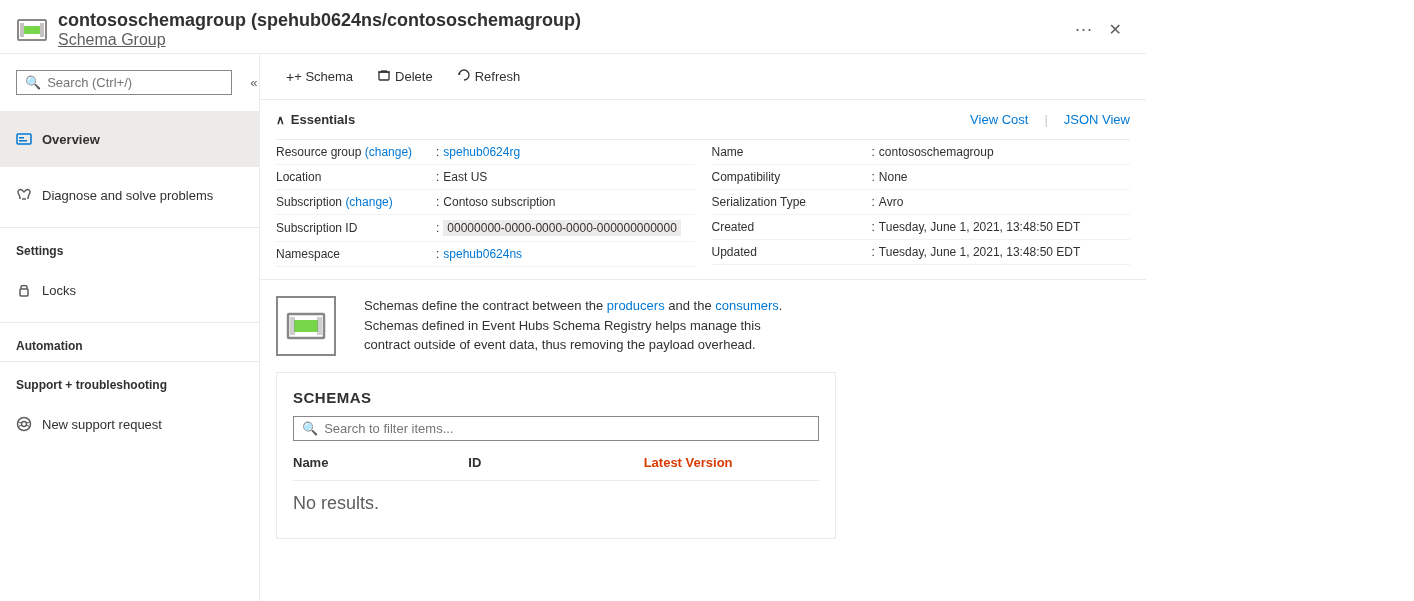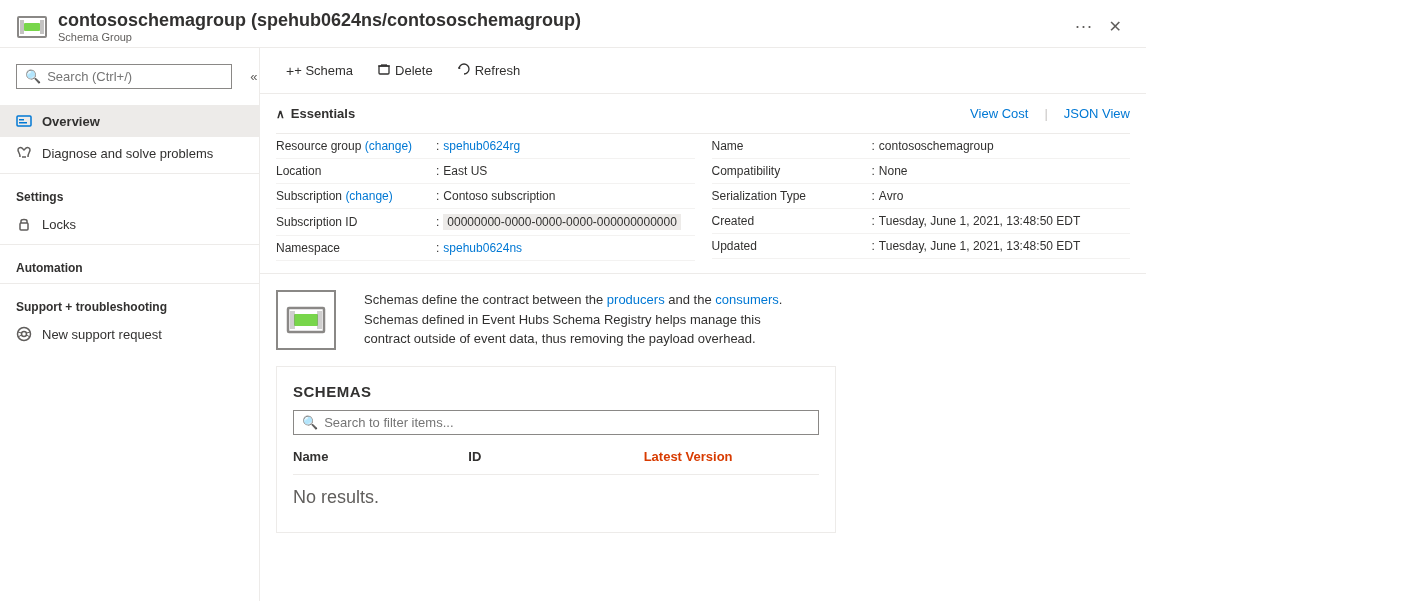--- a/index.html
+++ b/index.html
@@ -5,35 +5,35 @@
     * { box-sizing: border-box; margin: 0; padding: 0; }
     body { font-family: 'Segoe UI', Arial, sans-serif; font-size: 13px; color: #323130; background: #fff; overflow: hidden; }
 
     .app-container { display: flex; flex-direction: column; width: 1146px; height: 601px; }
 
     
     .header { display: flex; align-items: center; padding: 10px 16px 4px 16px; border-bottom: 1px solid #edebe9; }
     .header-icon { width: 32px; height: 32px; margin-right: 10px; flex-shrink: 0; }
     .header-title-group { flex: 1; }
     .header-title { font-size: 18px; font-weight: 600; color: #323130; }
-    .header-subtitle { font-size: 11px; color: #605e5c; }
+    .header-subtitle { font-size: 16px; color: #605e5c; text-decoration: underline; }
     .header-ellipsis { color: #605e5c; font-size: 18px; margin-left: 10px; cursor: pointer; padding: 4px 8px; }
     .header-close { font-size: 16px; color: #605e5c; cursor: pointer; padding: 4px 8px; margin-left: auto; }
 
     
     .body { display: flex; flex: 1; overflow: hidden; }
 
     
     .sidebar { width: 260px; flex-shrink: 0; border-right: 1px solid #edebe9; overflow-y: auto; background: #fff; }
     .search-box { display: flex; align-items: center; margin: 8px 8px; border: 1px solid #8a8886; padding: 4px 8px; gap: 6px; }
     .search-box input { border: none; outline: none; flex: 1; font-size: 13px; color: #323130; }
     .search-icon { color: #605e5c; font-size: 13px; }
     .collapse-btn { margin-left: auto; color: #605e5c; cursor: pointer; font-size: 13px; padding: 2px 4px; }
 
-    .nav-item { display: flex; align-items: center; padding: 8px 16px; cursor: pointer; gap: 10px; font-size: 13px; color: #323130; }
+    .nav-item { display: flex; align-items: center; padding: 20px 16px; cursor: pointer; gap: 10px; font-size: 13px; color: #323130; }
     .nav-item.active { background: #edebe9; font-weight: 600; }
 
     .nav-section-label { font-size: 12px; font-weight: 600; color: #323130; padding: 12px 16px 4px 16px; }
     .nav-divider { border-bottom: 1px solid #edebe9; margin: 4px 0; }
 
     
     .main { flex: 1; overflow-y: auto; background: #fff; }
 
     
     .toolbar { display: flex; align-items: center; padding: 8px 16px; gap: 4px; border-bottom: 1px solid #edebe9; }

